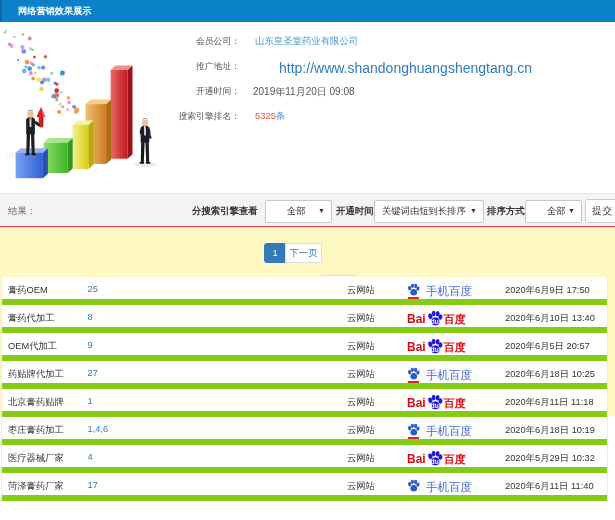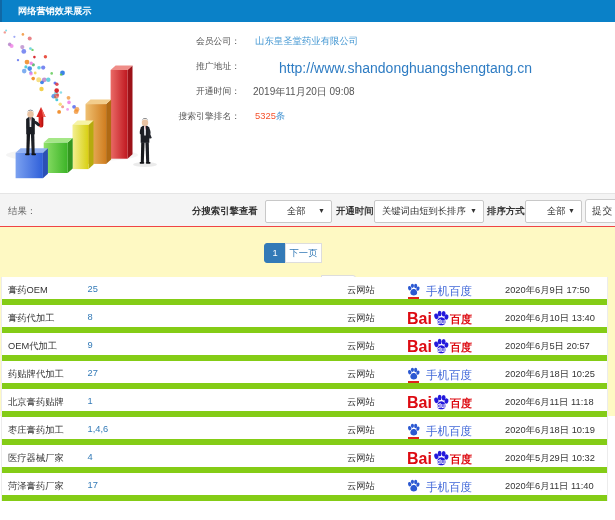--- a/index.html
+++ b/index.html
@@ -69,21 +69,21 @@
   .c-kw { left:6px; }
   .c-rank { left:85.5px; }
   .c-rtype { left:345px; }
   .c-eng { left:405px; }
   .c-time { left:503px; }
   .td.c-rank { color:#337ab7; cursor:pointer; }
   .td.c-eng { top:5px; }
 
   .eng-wrap { display:flex; align-items:center; height:18px; }
   .eng-mobile .eng-txt { color:#4168d9; font-size:11.5px; margin-left:5px; }
-  .eng-pc .bai { color:#dd0b12; font-weight:bold; font-size:16px; font-family:"Liberation Sans",sans-serif; }
+  .eng-pc .bai { color:#dd0b12; font-weight:bold; font-size:12px; font-family:"Liberation Sans",sans-serif; }
   .eng-pc .du-cn { color:#dd0b12; font-weight:bold; font-size:11px; margin-left:1px; }
 </style>
 </head>
 <body>
 
 <div id="page">
 
   <div class="titlebar">网络营销效果展示</div>
 
   <div class="hero">

